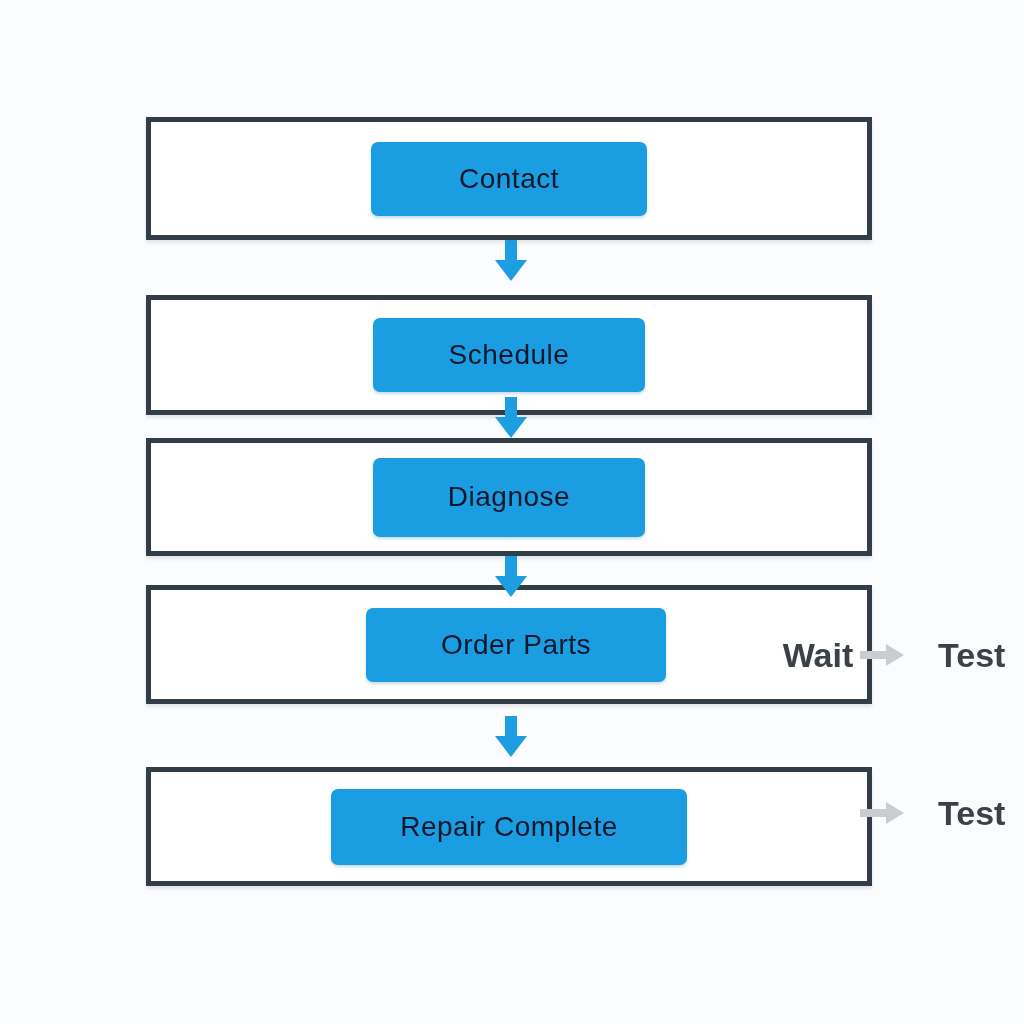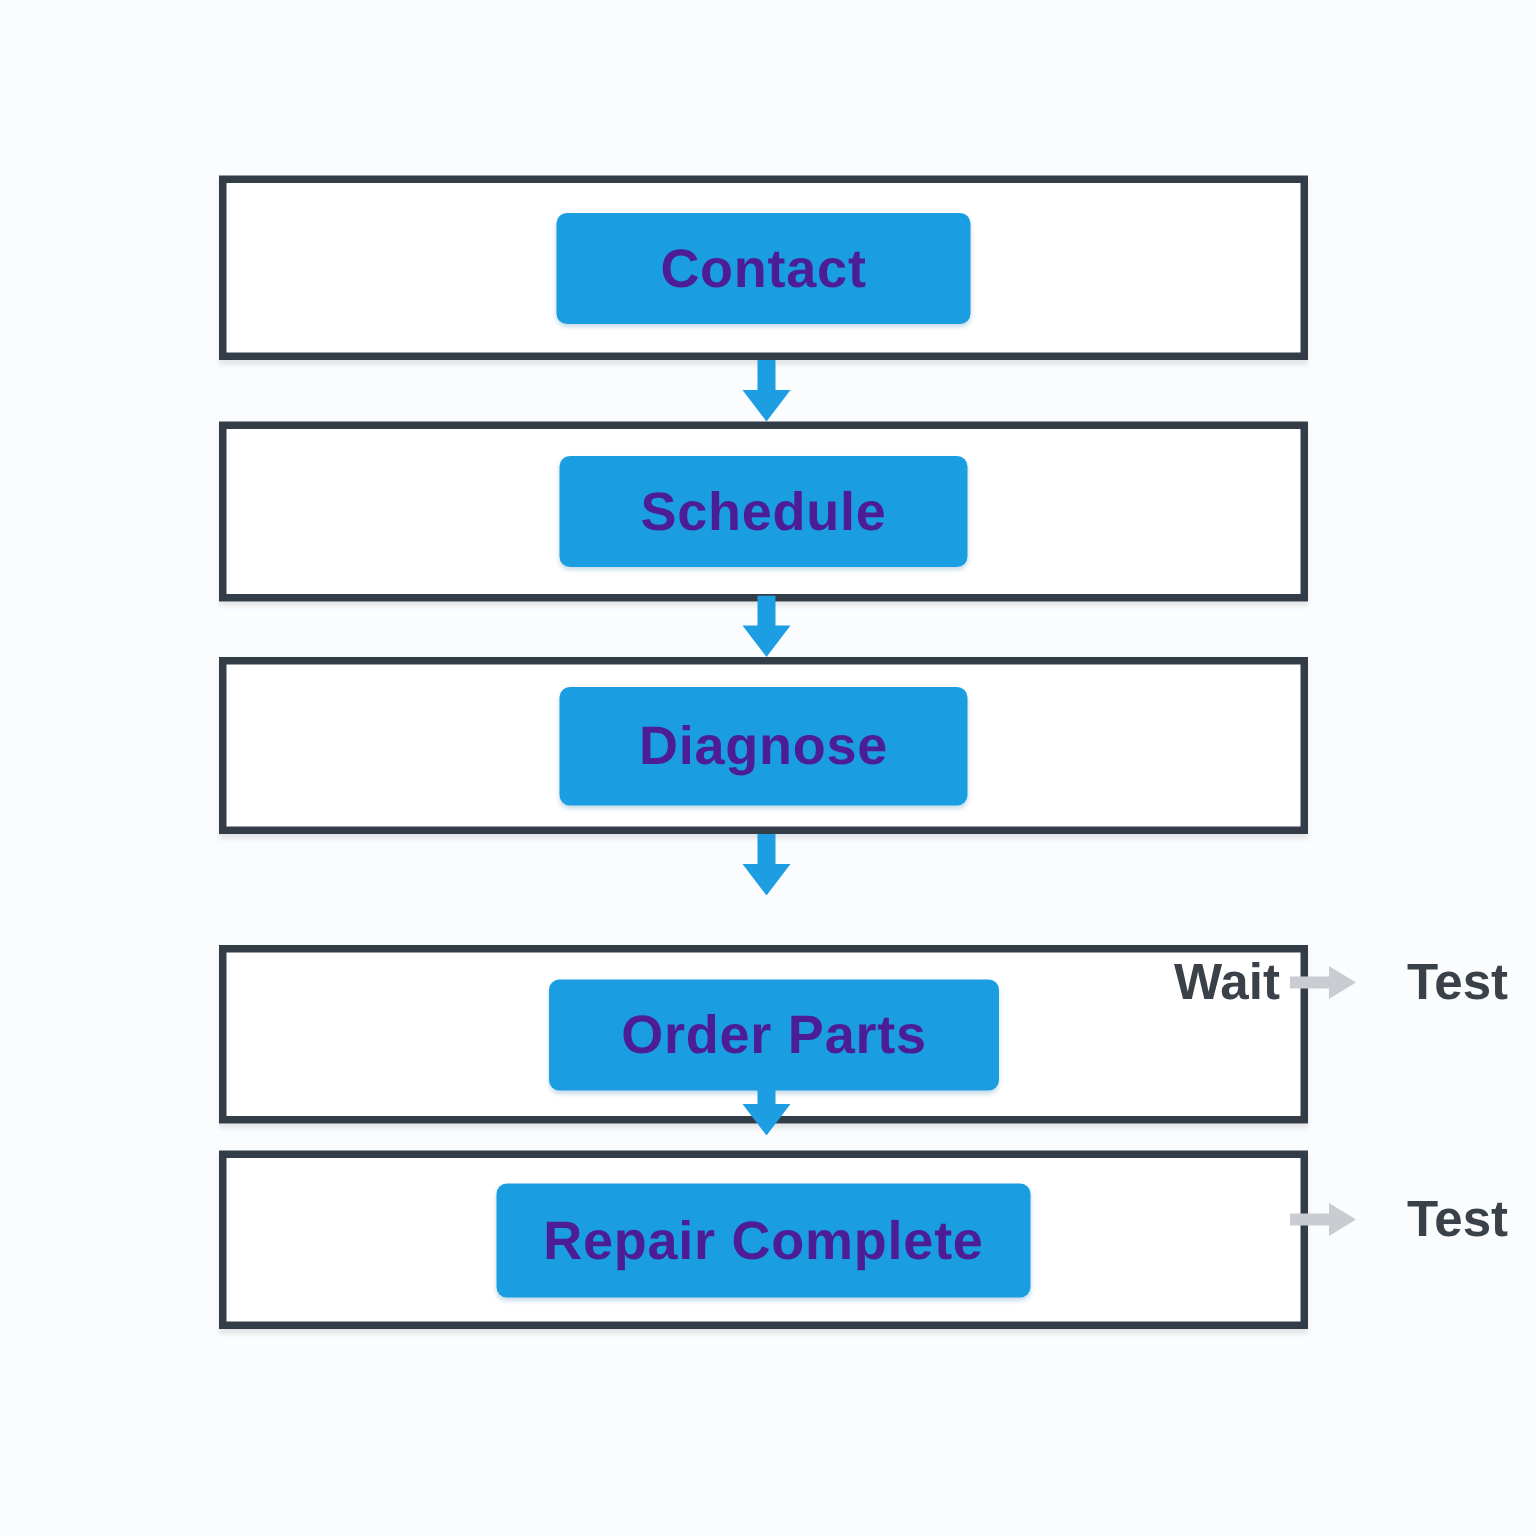--- a/index.html
+++ b/index.html
@@ -21,35 +21,35 @@
     box-sizing: border-box;
     border: 5px solid #333d47;
     background: #ffffff;
     box-shadow: 0 3px 3px rgba(120,130,140,0.18);
     display: flex;
     align-items: center;
     justify-content: center;
   }
   .step-button {
     background: #1b9de1;
-    color: #4c1d95;
-    font-weight: 700;
-    font-size: 36px;
+    color: #0f172a;
+    font-weight: 400;
+    font-size: 28px;
     letter-spacing: 0.5px;
     border-radius: 7px;
     display: flex;
     align-items: center;
     justify-content: center;
     white-space: nowrap;
     box-shadow: 0 2px 3px rgba(30,120,170,0.25);
   }
   #row-1 { top: 117px; height: 123px; }
-  #row-2 { top: 281px; height: 120px; }
+  #row-2 { top: 295px; height: 120px; }
   #row-3 { top: 438px; height: 118px; }
-  #row-4 { top: 630px; height: 119px; }
+  #row-4 { top: 585px; height: 119px; }
   #row-5 { top: 767px; height: 119px; }
 
   #btn-1 { width: 276px; height: 74px; }
   #btn-2 { width: 272px; height: 74px; }
   #btn-3 { width: 272px; height: 79px; }
   #btn-4 { width: 300px; height: 74px; margin-left: 14px; }
   #btn-5 { width: 356px; height: 76px; }
 
   .down-arrow {
     position: absolute;

